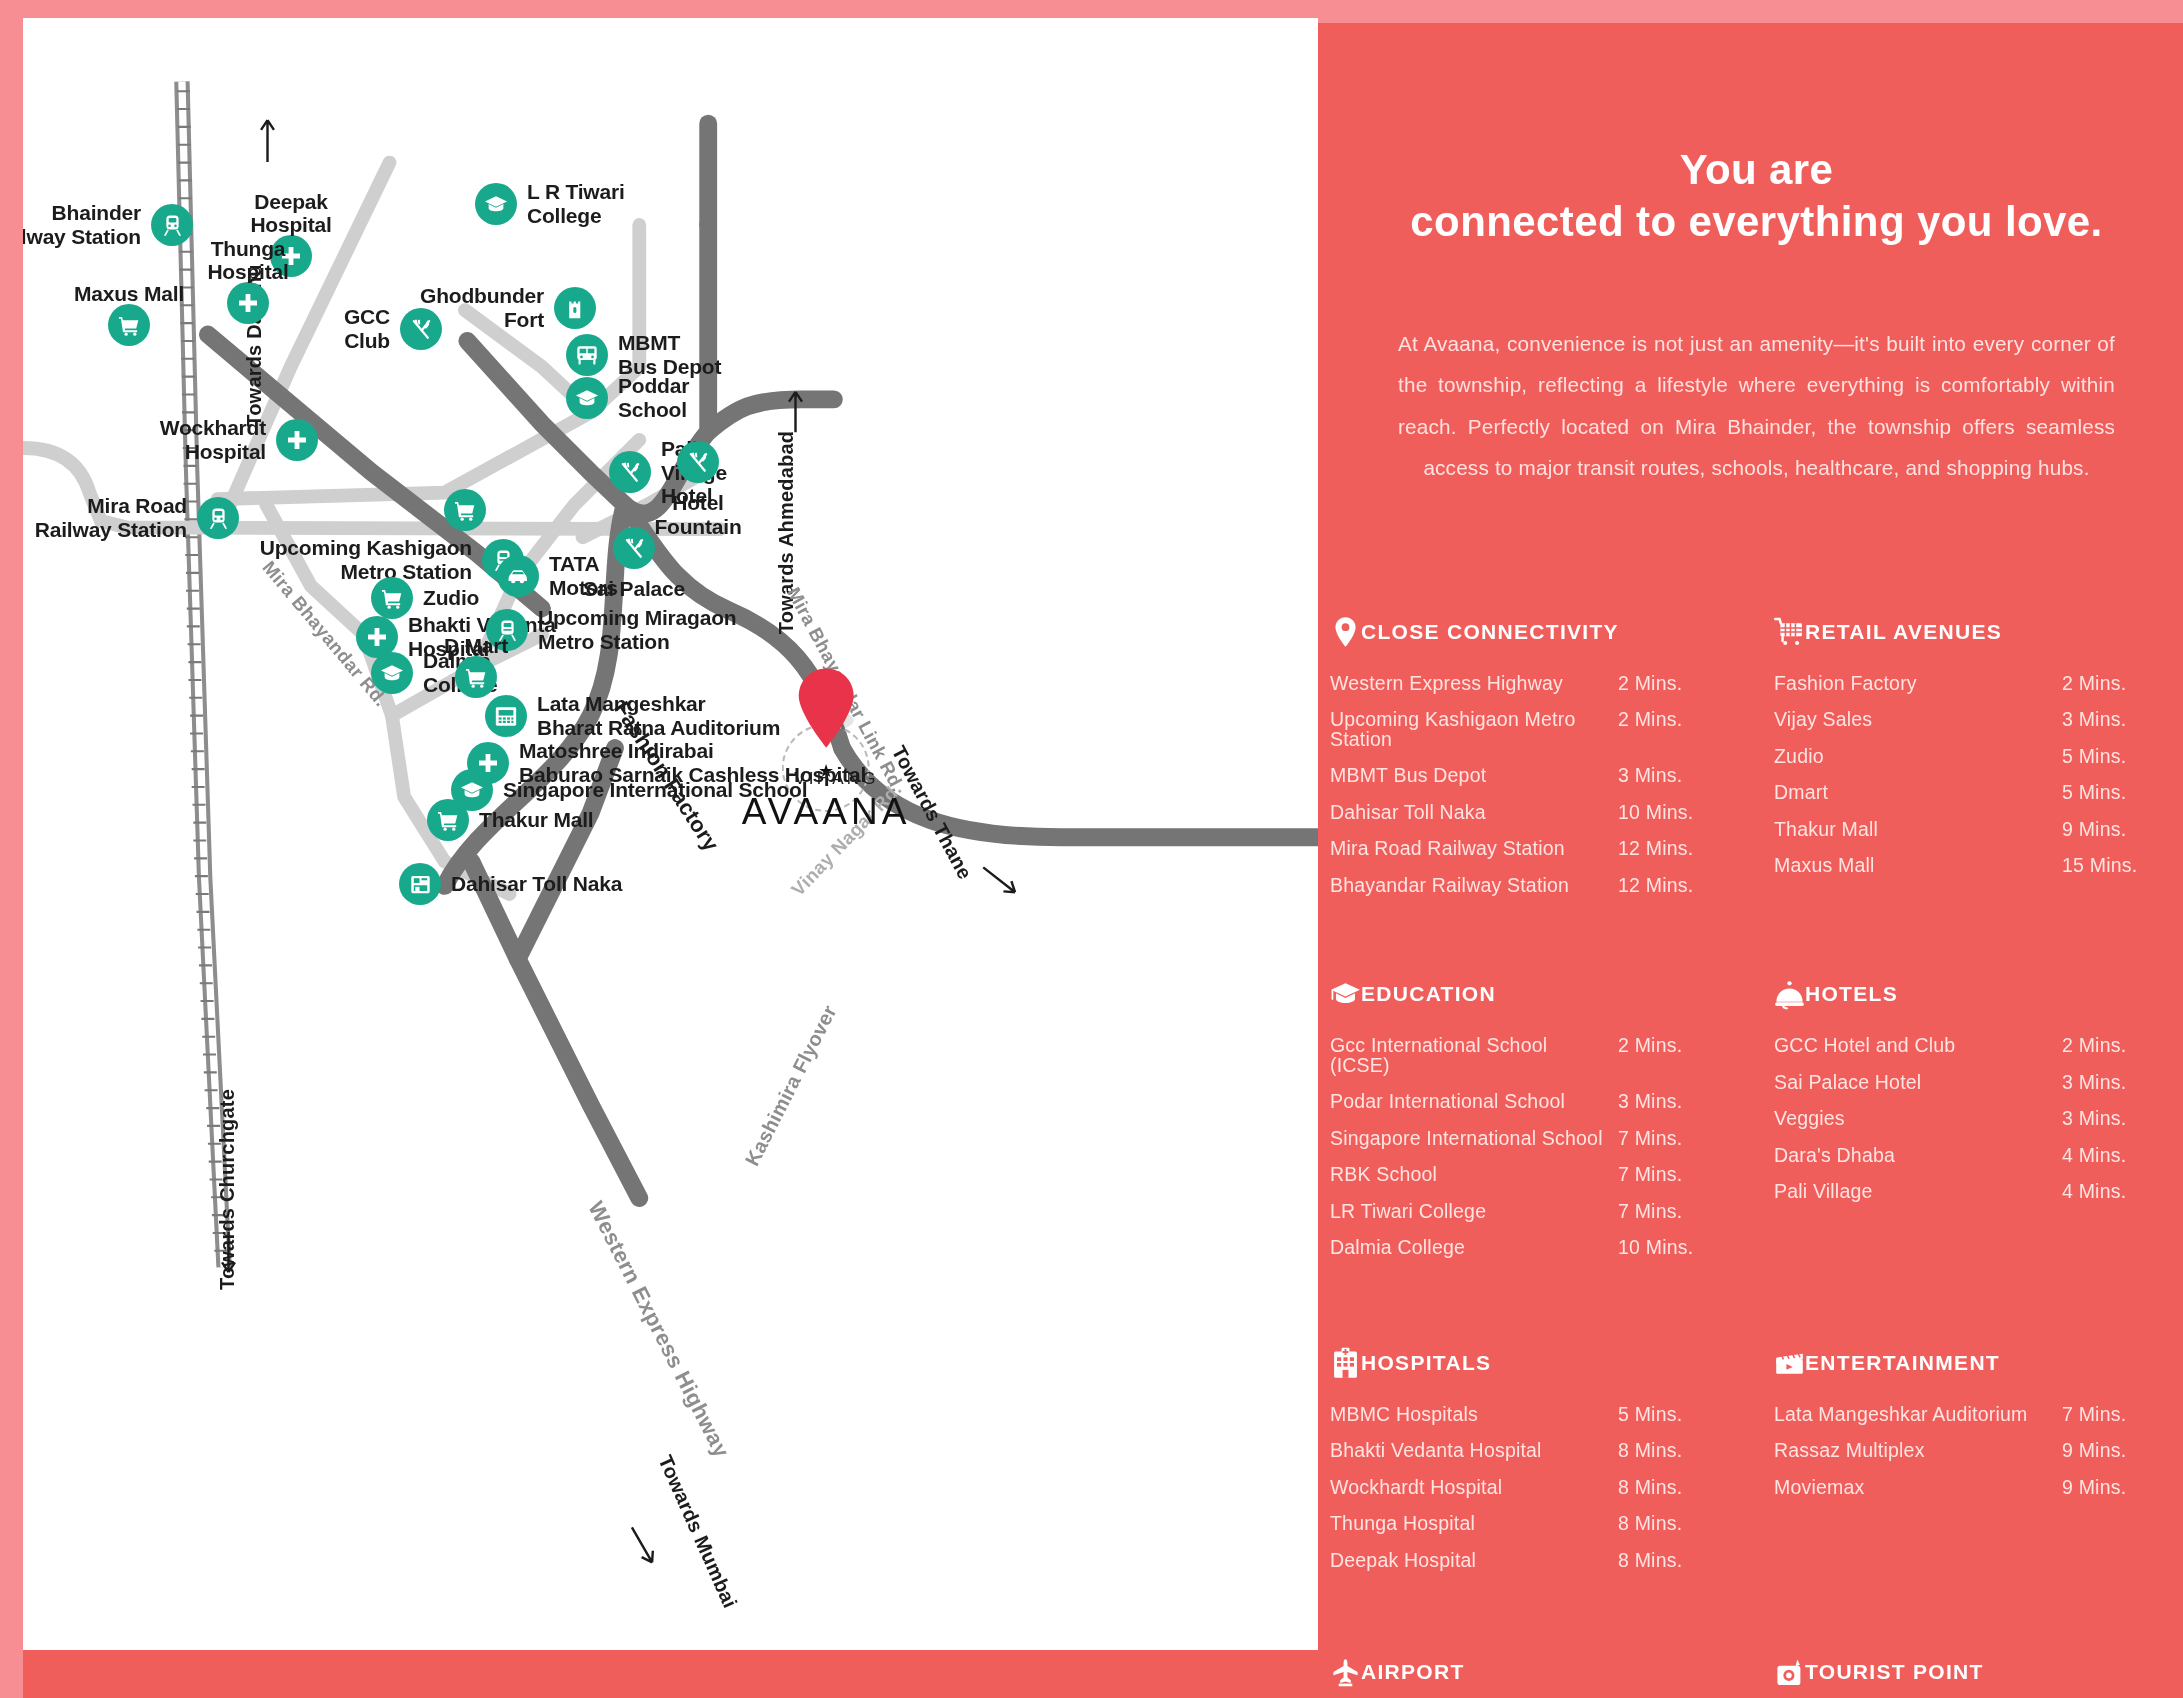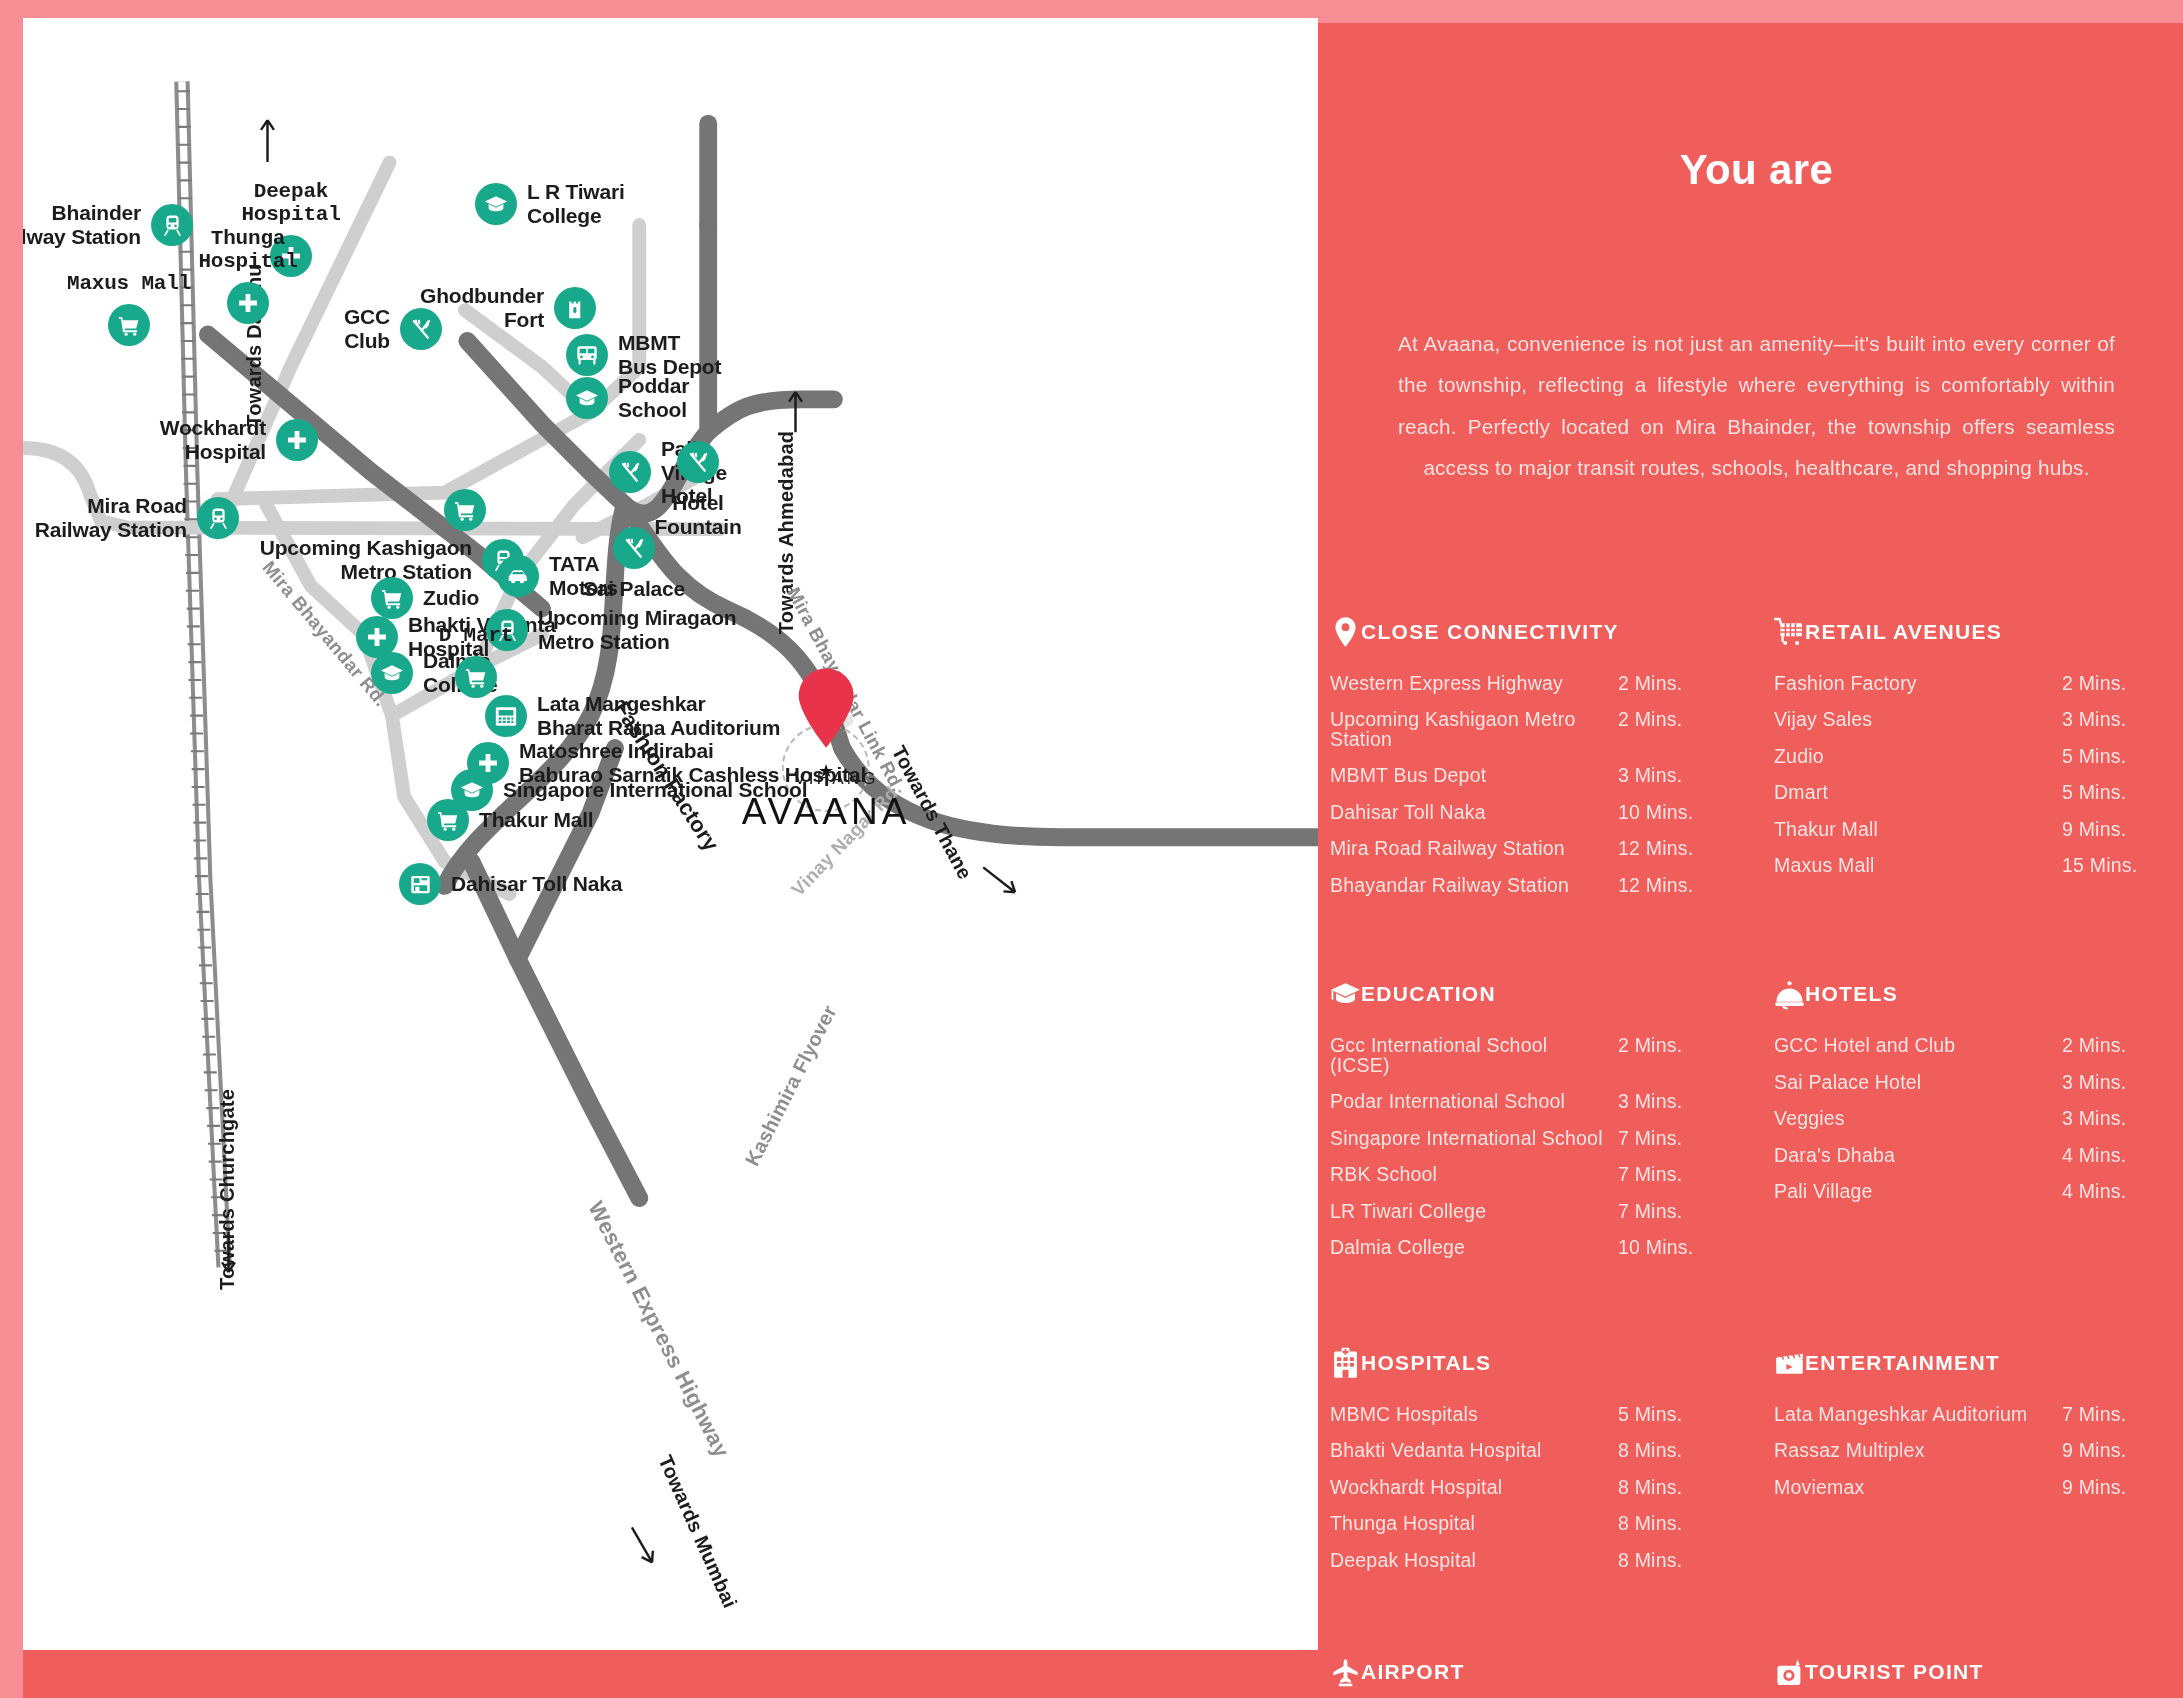--- a/index.html
+++ b/index.html
@@ -33,21 +33,21 @@
     box-shadow:0 0 0 0 rgba(0,0,0,0);
   }
   .poi-dot svg{display:block;}
   .poi-lbl{
     position:absolute;white-space:pre;
     font-weight:bold;color:#1C1C1C;
     font-size:21px;line-height:1.12;letter-spacing:-0.2px;
   }
   .lbl-r{left:52px;top:50%;transform:translateY(-50%);text-align:left;}
   .lbl-l{right:52px;top:50%;transform:translateY(-50%);text-align:right;}
-  .lbl-t{left:50%;bottom:50px;transform:translateX(-50%);text-align:center;font-family:Liberation Mono, monospace;}
+  .lbl-t{left:50%;bottom:40px;transform:translateX(-50%);text-align:center;}
   .lbl-b{left:50%;top:50px;transform:translateX(-50%);text-align:center;}
 
   
   .roadlbl{
     position:absolute;white-space:pre;font-weight:bold;
     font-size:18.7px;color:#8E8E8E;letter-spacing:0.4px;
     transform-origin:left center;
   }
   .dirlbl{
     position:absolute;white-space:pre;font-weight:bold;
@@ -533,20 +533,21 @@
         <div class="poi-lbl lbl-r">Dahisar Toll Naka</div>
       </div>
     </div>
 </div>
 
 <div class="info-panel">
 
   <div class="hl-pos">
     <h1 class="headline">
       <span class="l1">You are</span>
+      <span class="l2">connected to everything you love.</span>
     </h1>
   </div>
 
   <p class="para para1">At Avaana, convenience is not just an amenity—it's built into every corner of the township, reflecting a lifestyle where everything is comfortably within reach. Perfectly located on Mira Bhainder, the township offers seamless access to major transit routes, schools, healthcare, and shopping hubs.</p>
 
   <div class="cats">
     <div class="cat-grid" id="cat-grid">
         <div class="cat">
           <div class="cat-head">
             <span class="cat-ico">

